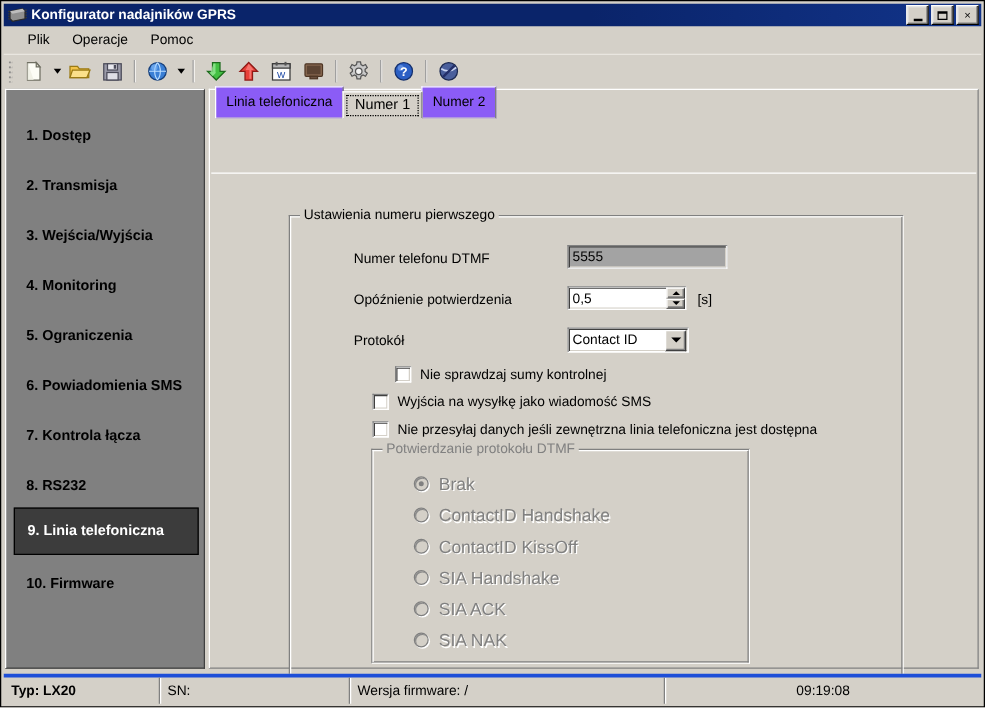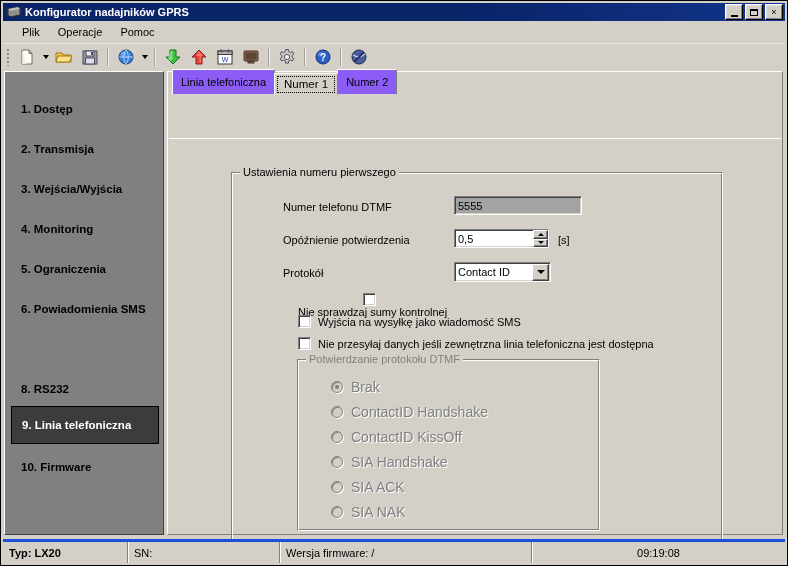--- a/index.html
+++ b/index.html
@@ -587,20 +587,23 @@
       </div>
     <div class="side-item" style="top:138px;">
         <span>4. Monitoring</span>
       </div>
     <div class="side-item" style="top:178px;">
         <span>5. Ograniczenia</span>
       </div>
     <div class="side-item" style="top:218px;">
         <span>6. Powiadomienia SMS</span>
       </div>
+    <div class="side-item" style="top:258px;">
+        <span>7. Kontrola łącza</span>
+      </div>
     <div class="side-item" style="top:298px;">
         <span>8. RS232</span>
       </div>
     <div class="side-item selected" style="top:334px;">
         <span>9. Linia telefoniczna</span>
       </div>
     <div class="side-item" style="top:376px;">
         <span>10. Firmware</span>
       </div>
   </div>
@@ -646,21 +649,21 @@
         <span class="unit" style="left:326px; top:61px;">[s]</span>
 
         <span class="field-label" style="left:51px; top:94px;">Protokół</span>
         <span class="combo" style="left:222px; top:89px; width:97px; height:20px;">
           <span class="val">Contact ID</span>
           <span class="drop">
               <span class="a"></span>
             </span>
         </span>
 
-        <span class="checkrow" style="left:66px; top:120px;flex-direction:column;">
+        <span class="checkrow" style="left:84px; top:120px;">
           <span class="cbox"></span>
           <span>Nie sprawdzaj sumy kontrolnej</span>
         </span>
         <span class="checkrow" style="left:66px; top:142px;">
           <span class="cbox"></span>
           <span>Wyjścia na wysyłkę jako wiadomość SMS</span>
         </span>
         <span class="checkrow" style="left:66px; top:164px;">
           <span class="cbox"></span>
           <span>Nie przesyłaj danych jeśli zewnętrzna linia telefoniczna jest dostępna</span>

